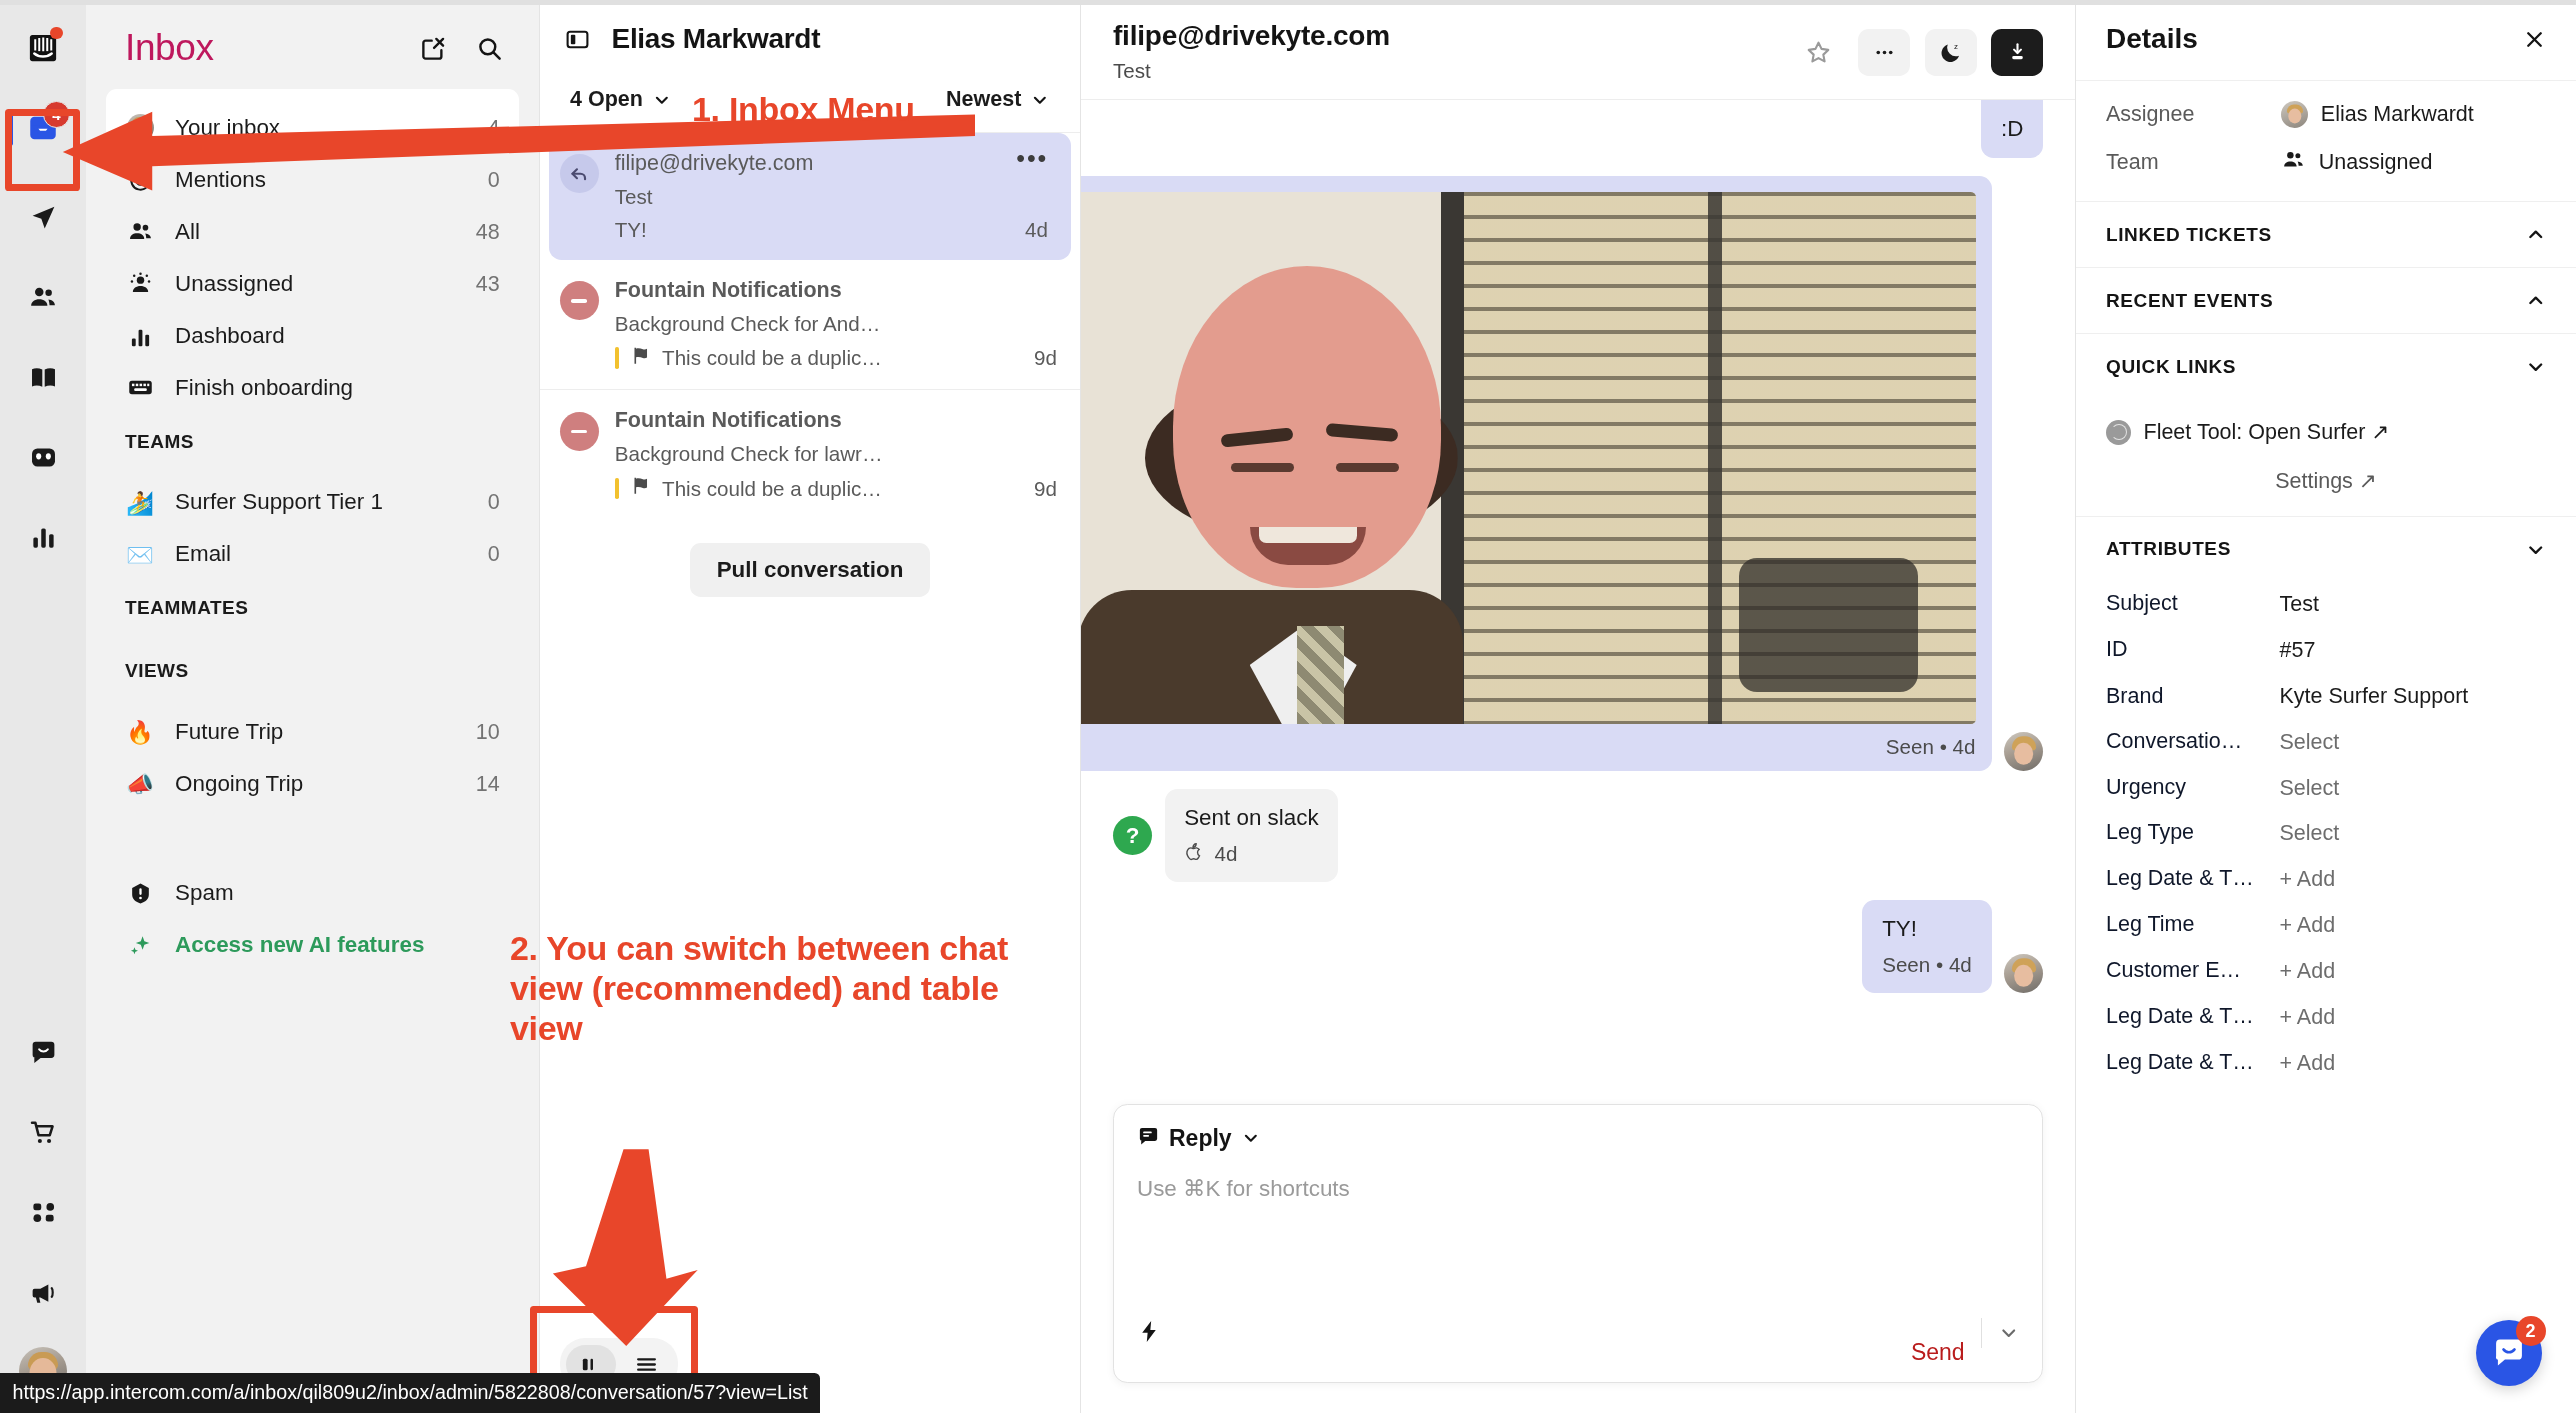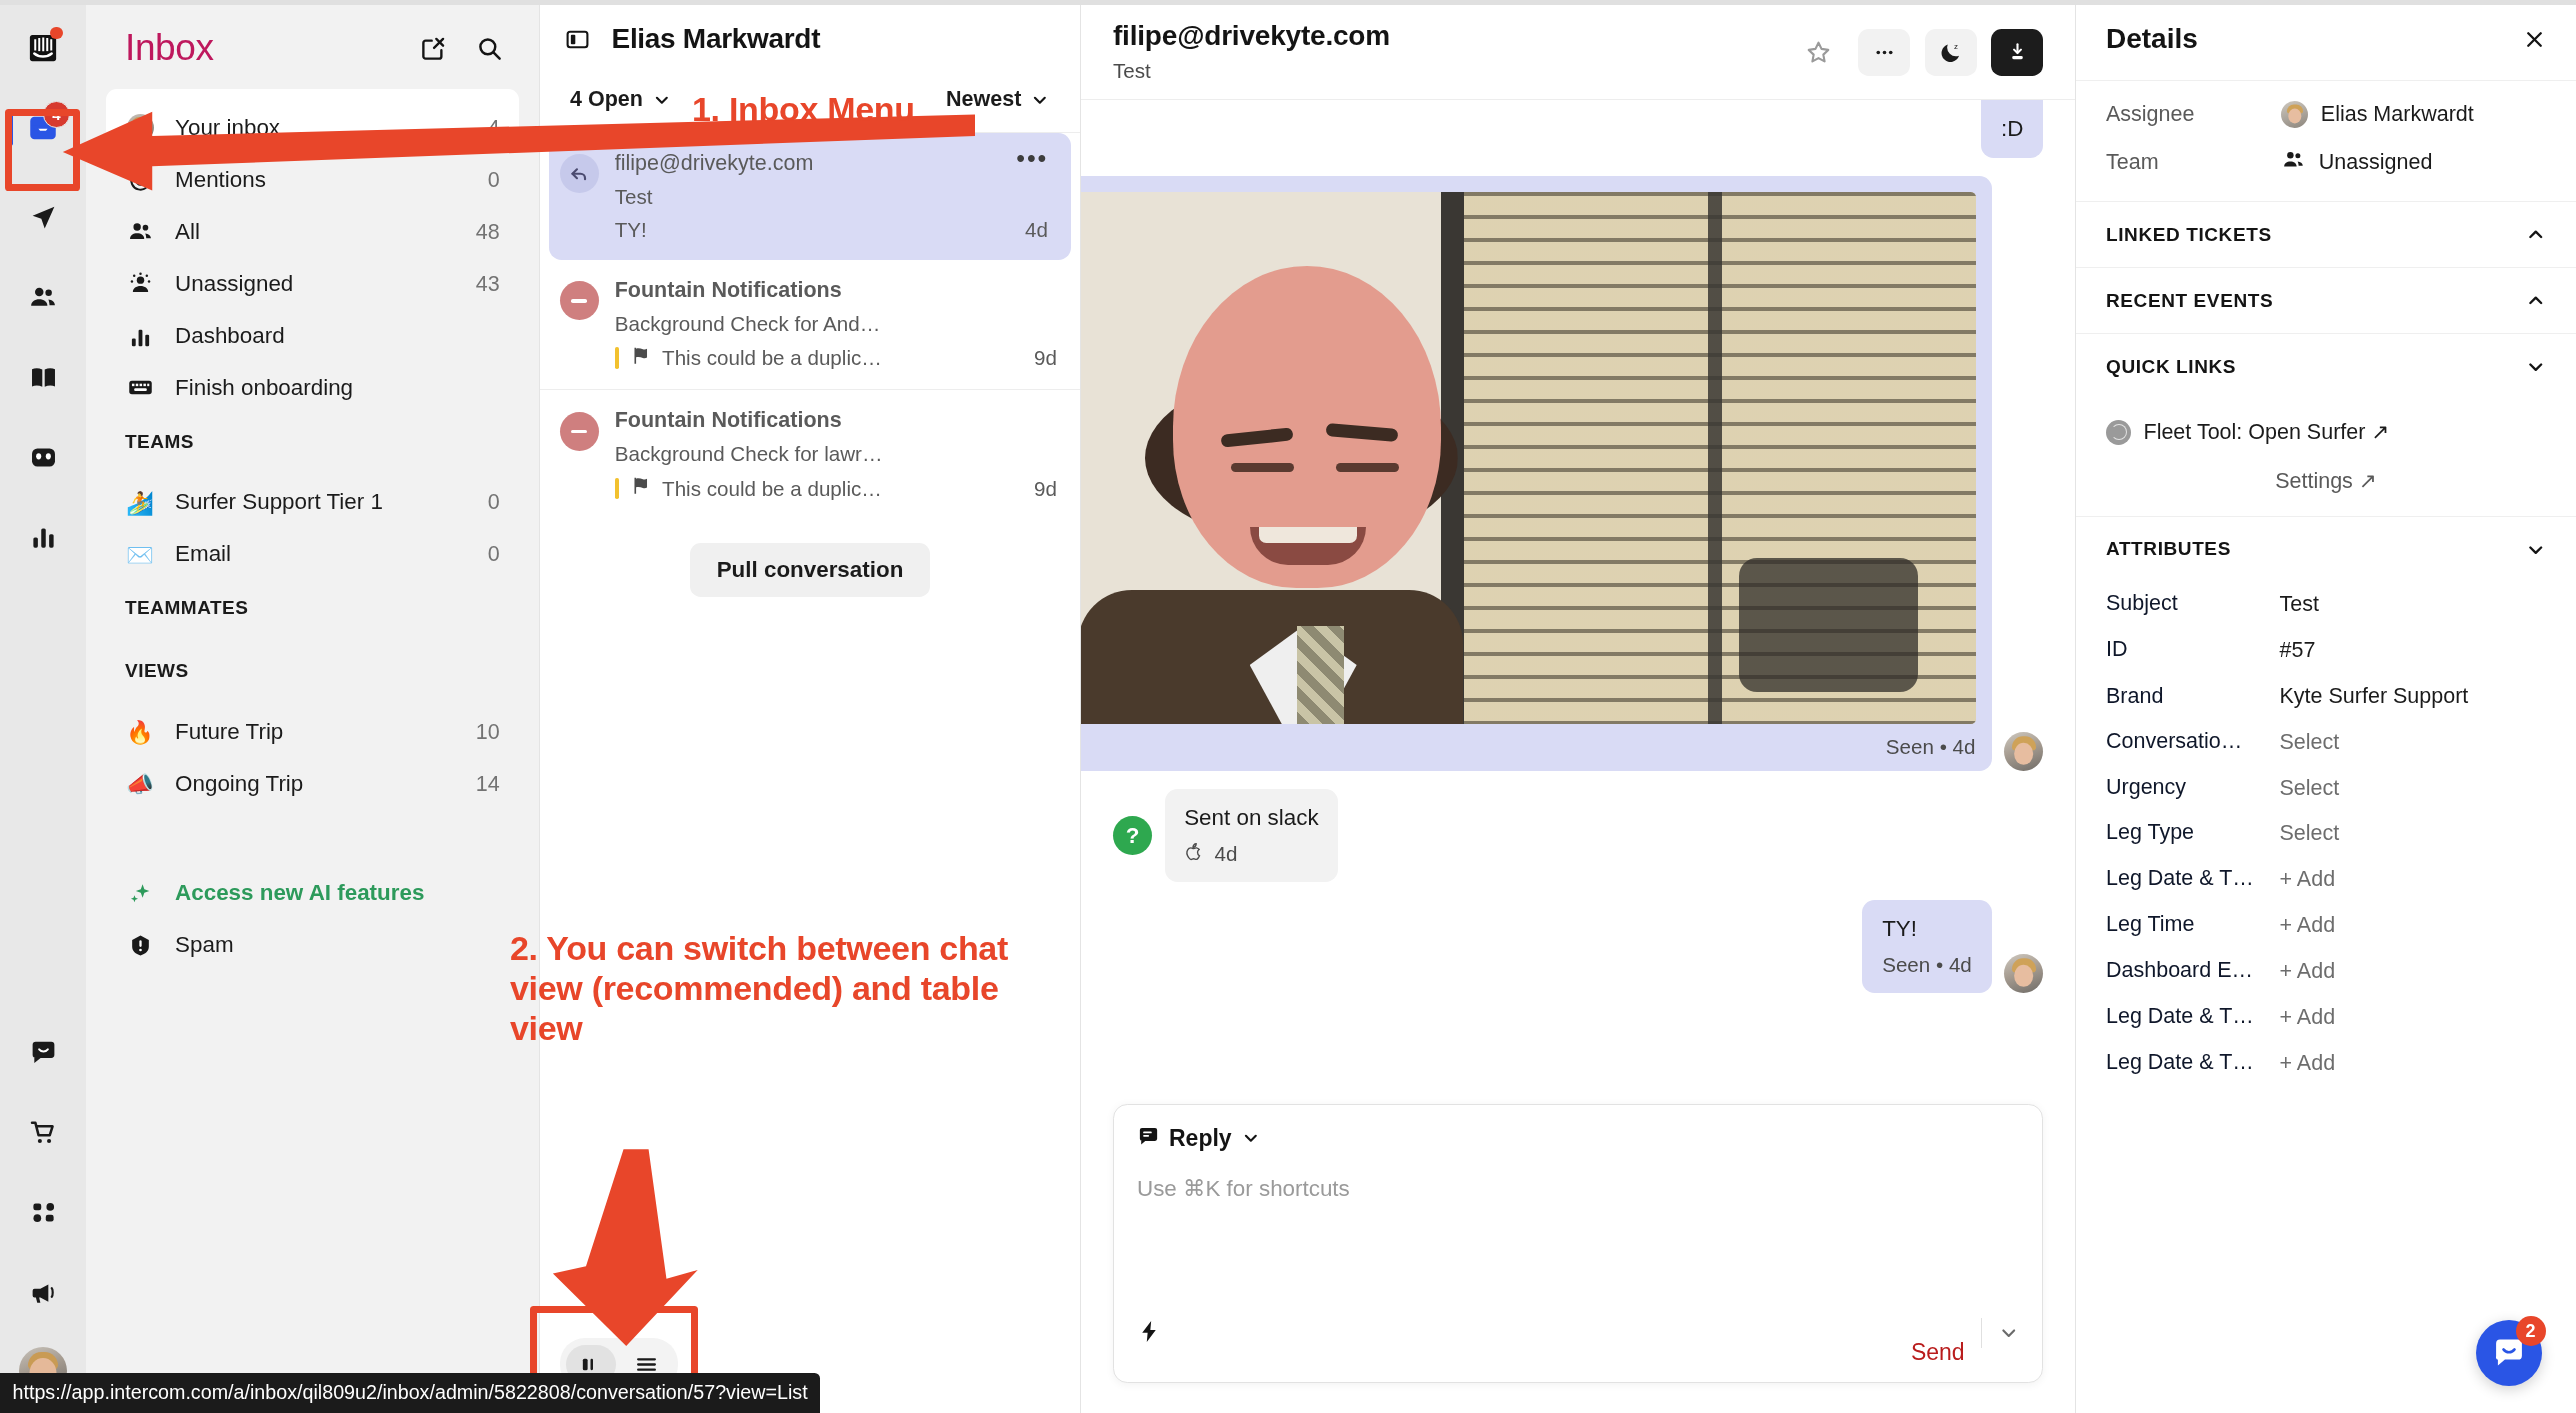--- a/index.html
+++ b/index.html
@@ -535,38 +535,38 @@
       <div class="nav-item">
         <span class="ni-ico emoji">📣</span>
         <span class="ni-label">Ongoing Trip</span>
         <span class="ni-count">14</span>
       </div>
     </div>
 
     <div style="height:57px"></div>
 
     <div class="nav-list">
-      <div class="nav-item green">
-        <span class="ni-ico">
-          <svg width="25" height="25" viewBox="0 0 24 24" fill="#2D9A5B">
-              <path d="M14 3l1.7 4.8L20.5 9.5l-4.8 1.7L14 16l-1.7-4.8L7.5 9.5l4.8-1.7L14 3z"></path>
-              <path d="M6.2 13.6l.9 2.5 2.5.9-2.5.9-.9 2.5-.9-2.5-2.5-.9 2.5-.9.9-2.5z"></path>
-            </svg>
-        </span>
-        <span class="ni-label">Access new AI features</span>
-      </div>
       <div class="nav-item">
         <span class="ni-ico">
           <svg width="25" height="25" viewBox="0 0 24 24" fill="#1a1a1a">
               <path d="M12 2.4l8 4.3v6.6c0 4-3.4 7-8 8.3-4.6-1.3-8-4.3-8-8.3V6.7l8-4.3z"></path>
               <rect x="10.9" y="7" width="2.2" height="6.4" rx="1.1" fill="#fff"></rect>
               <circle cx="12" cy="16.3" r="1.3" fill="#fff"></circle>
             </svg>
         </span>
         <span class="ni-label">Spam</span>
+      </div>
+      <div class="nav-item green">
+        <span class="ni-ico">
+          <svg width="25" height="25" viewBox="0 0 24 24" fill="#2D9A5B">
+              <path d="M14 3l1.7 4.8L20.5 9.5l-4.8 1.7L14 16l-1.7-4.8L7.5 9.5l4.8-1.7L14 3z"></path>
+              <path d="M6.2 13.6l.9 2.5 2.5.9-2.5.9-.9 2.5-.9-2.5-2.5-.9 2.5-.9.9-2.5z"></path>
+            </svg>
+        </span>
+        <span class="ni-label">Access new AI features</span>
       </div>
     </div>
   </div>
 
   <div class="convpane">
     <div class="conv-header">
       <span class="ico-btn">
         <svg width="25" height="25" viewBox="0 0 24 24" fill="none" stroke="#141414" stroke-width="2">
             <rect x="2.5" y="4.5" width="19" height="15" rx="2.4"></rect>
             <rect x="5.6" y="7.4" width="4.3" height="9.2" rx="1" fill="#141414" stroke="none"></rect>
@@ -920,21 +920,21 @@
         </div>
       <div class="attr-row">
           <span class="attr-label">Leg Date &amp; T…</span>
           <span class="attr-value muted">+ Add</span>
         </div>
       <div class="attr-row">
           <span class="attr-label">Leg Time</span>
           <span class="attr-value muted">+ Add</span>
         </div>
       <div class="attr-row">
-          <span class="attr-label">Dashboard E…</span>
+          <span class="attr-label">Customer E…</span>
           <span class="attr-value muted">+ Add</span>
         </div>
       <div class="attr-row">
           <span class="attr-label">Leg Date &amp; T…</span>
           <span class="attr-value muted">+ Add</span>
         </div>
       <div class="attr-row">
           <span class="attr-label">Leg Date &amp; T…</span>
           <span class="attr-value muted">+ Add</span>
         </div>

